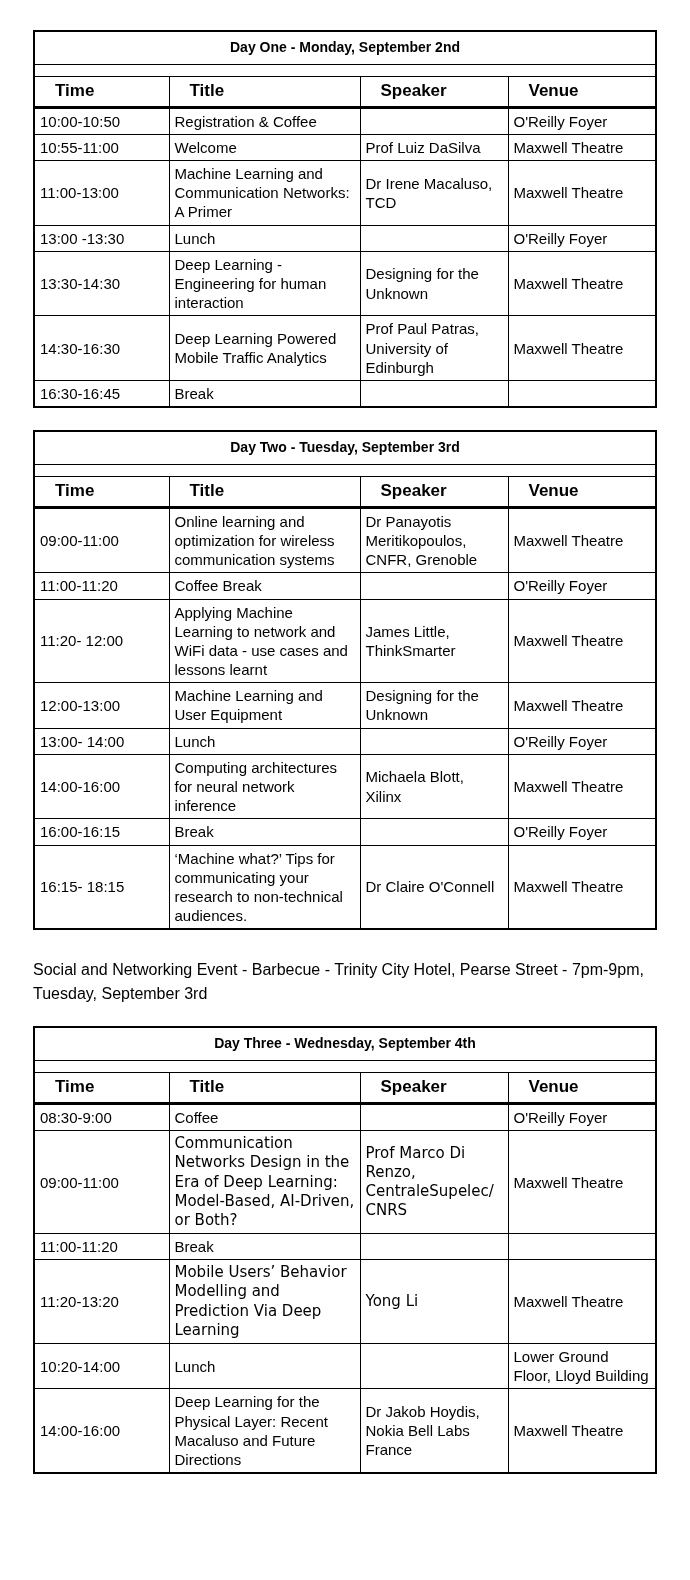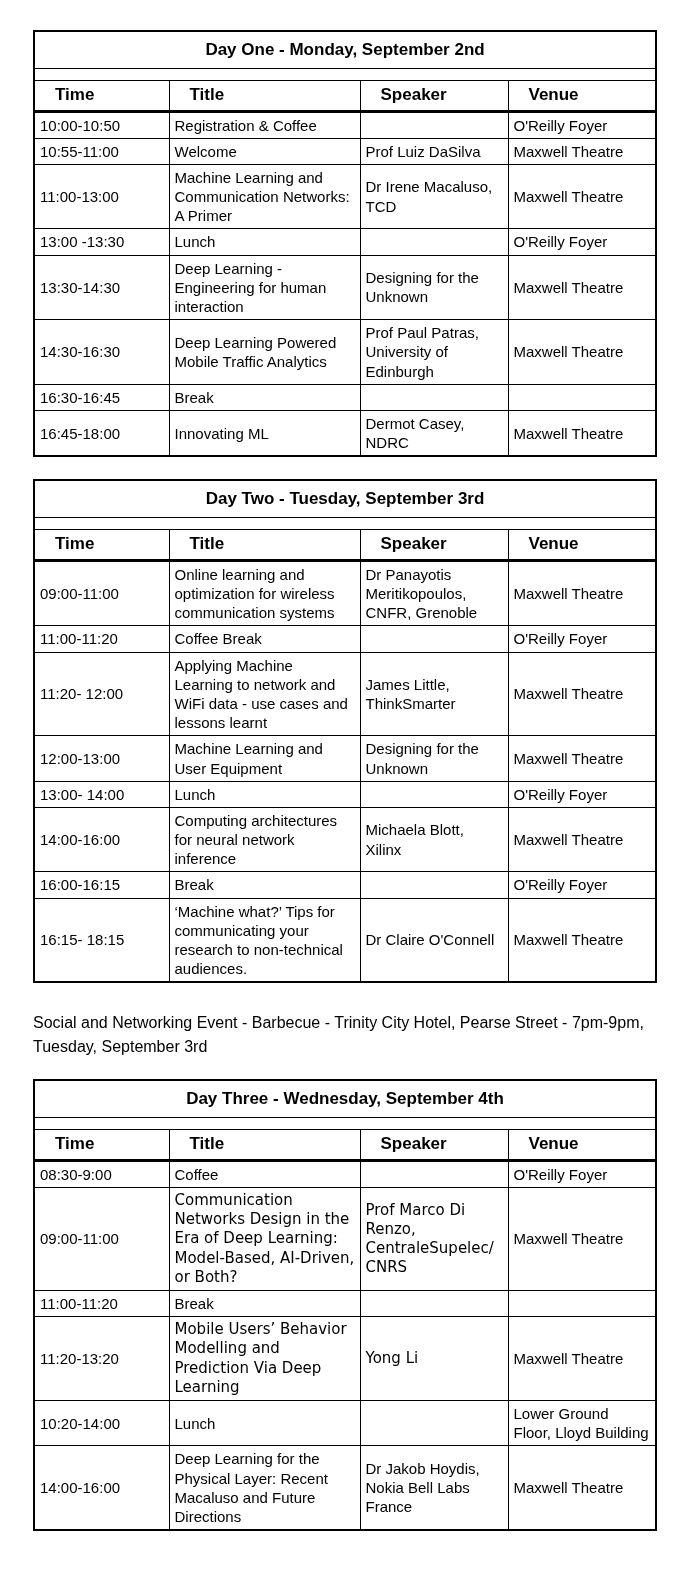--- a/index.html
+++ b/index.html
@@ -28,21 +28,21 @@
     padding: 3px 5px;
     vertical-align: middle;
     text-align: left;
     font-size: 15px;
     line-height: 1.28;
     overflow-wrap: break-word;
   }
   tr.title-row td {
     text-align: center;
     font-weight: bold;
-    font-size: 17px;
+    font-size: 14px;
     padding: 7px 4px;
   }
   tr.spacer-row td {
     height: 11px;
     padding: 0;
   }
   tr.header-row th {
     font-weight: bold;
     font-size: 17px;
     border-bottom: 3px solid #000;
@@ -124,26 +124,20 @@
         <td>Deep Learning Powered Mobile Traffic Analytics</td>
         <td>Prof Paul Patras, University of Edinburgh</td>
         <td>Maxwell Theatre</td>
       </tr>
       <tr>
         <td>16:30-16:45</td>
         <td>Break</td>
         <td></td>
         <td></td>
       </tr>
-      <tr>
-        <td>16:45-18:00</td>
-        <td>Innovating ML</td>
-        <td>Dermot Casey, NDRC</td>
-        <td>Maxwell Theatre</td>
-      </tr>
     </tbody>
   </table>
 
   <div class="gap1"></div>
 
   <table class="schedule">
     <colgroup>
         <col class="c-time">
         <col class="c-title">
         <col class="c-speaker">

